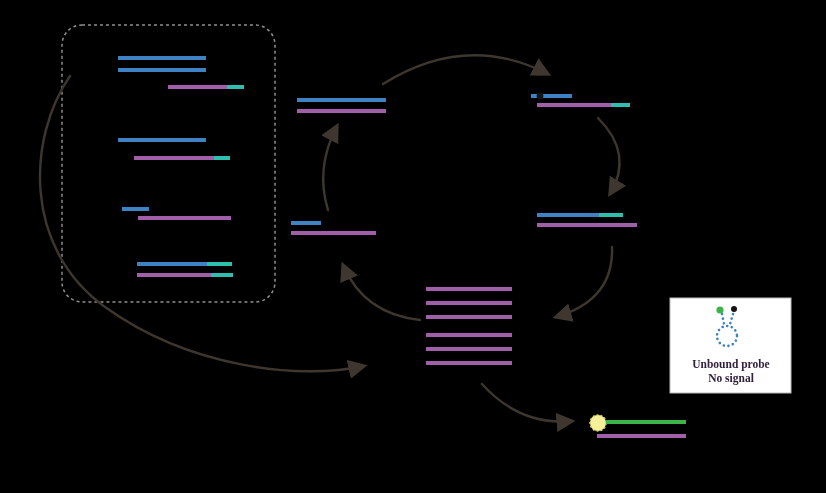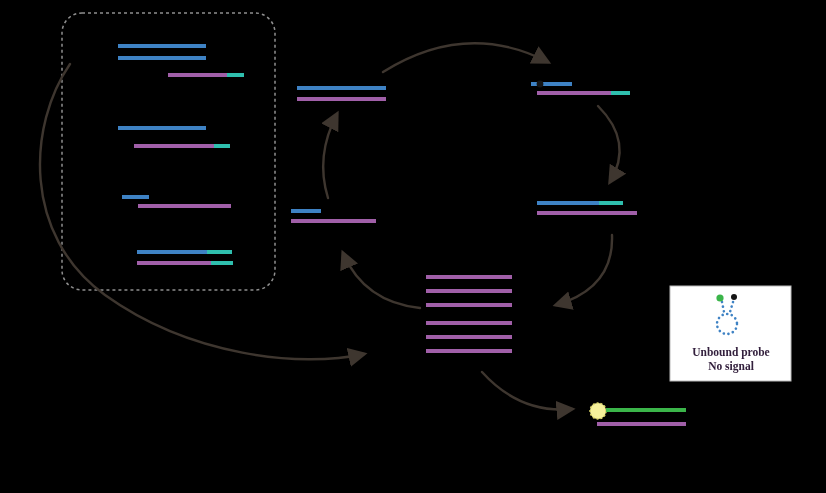--- a/index.html
+++ b/index.html
@@ -1,16 +1,16 @@
 <!DOCTYPE html>
 <html style="--canvas_bg: #000000; --strand_blue: #3e82c4; --strand_purple: #a05fa8; --strand_teal: #2fbfae; --probe_green: #3bb54a; --fluorophore_yellow: #f6f09b; --fluorophore_edge: #ded76a; --quencher_black: #141414; --arrow: #3e362f; --box_border: #8f8f8f; --panel_bg: #ffffff; --panel_text: #33203d;"><head>
 <meta charset="utf-8">
 <style>
   html,body{margin:0;padding:0;background:#000;}
-  .stage{position:relative;width:826px;height:434px;background:var(--canvas_bg,#000000);overflow:hidden;}
+  .stage{position:relative;width:826px;height:434px;background:var(--canvas_bg,#000000);overflow:hidden;margin-top:12px;}
   svg{display:block;}
   .strand{stroke-width:4;fill:none;stroke-linecap:butt;}
   .blue{stroke:var(--strand_blue,#3e82c4);}
   .purple{stroke:var(--strand_purple,#a05fa8);}
   .teal{stroke:var(--strand_teal,#2fbfae);}
   .green-line{stroke:var(--probe_green,#3bb54a);}
   .arrow{stroke:var(--arrow,#3e362f);stroke-width:2.4;fill:none;stroke-linecap:round;}
   .dashed-box{fill:none;stroke:var(--box_border,#8f8f8f);stroke-width:1.5;stroke-dasharray:3 3;}
   .panel{fill:var(--panel_bg,#ffffff);stroke:#b9b9b9;stroke-width:1;}
   .panel-text{font-family:"Liberation Serif",serif;font-weight:bold;font-size:11.5px;fill:var(--panel_text,#33203d);text-anchor:middle;}

